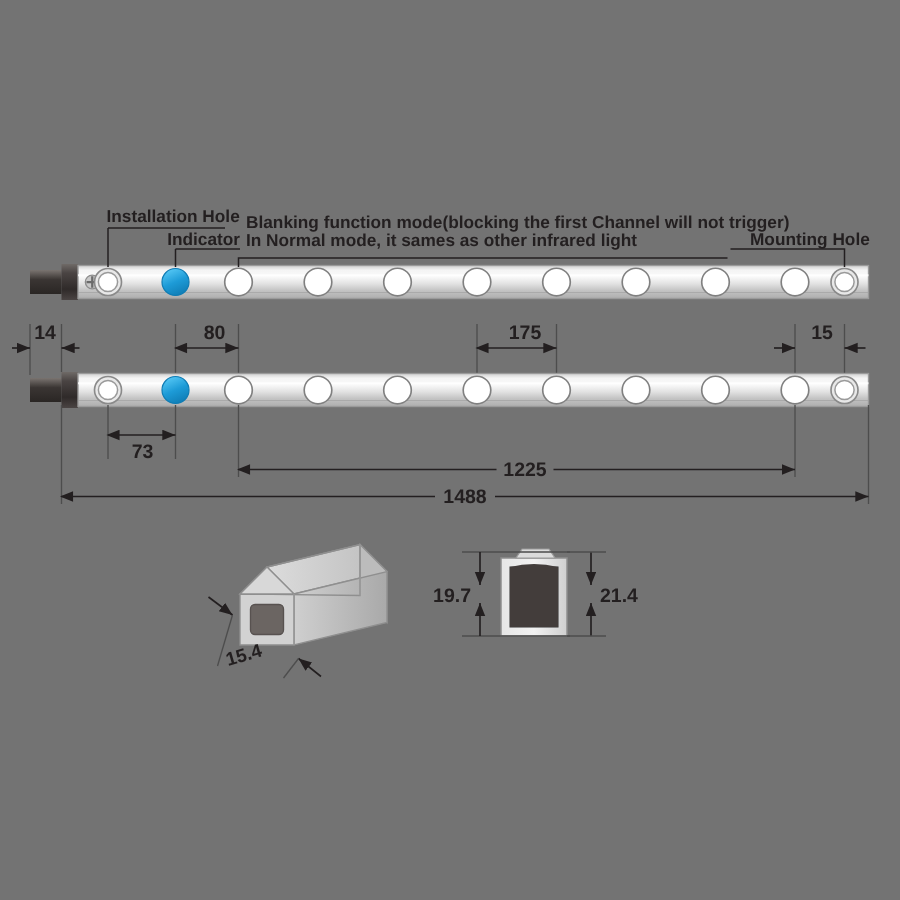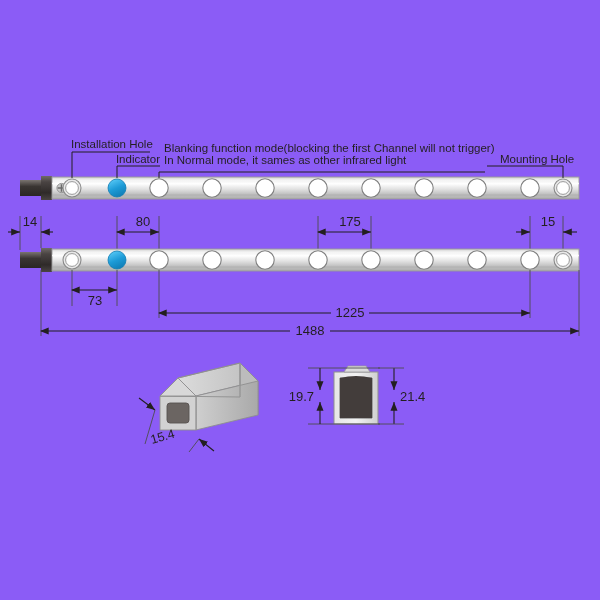--- a/index.html
+++ b/index.html
@@ -11,21 +11,22 @@
     width: 600px;
     height: 600px;
     font-family: "Liberation Sans", sans-serif;
     color: #231f20;
     overflow: hidden;
   }
   #stage {
     position: relative;
     width: 600px;
     height: 600px;
-    background: #8b5cf6;
+    background: #737373;
+    font-weight: bold;
   }
   svg.drawing {
     position: absolute;
     left: 0;
     top: 0;
     width: 600px;
     height: 600px;
     display: block;
   }
   .anno-text {

